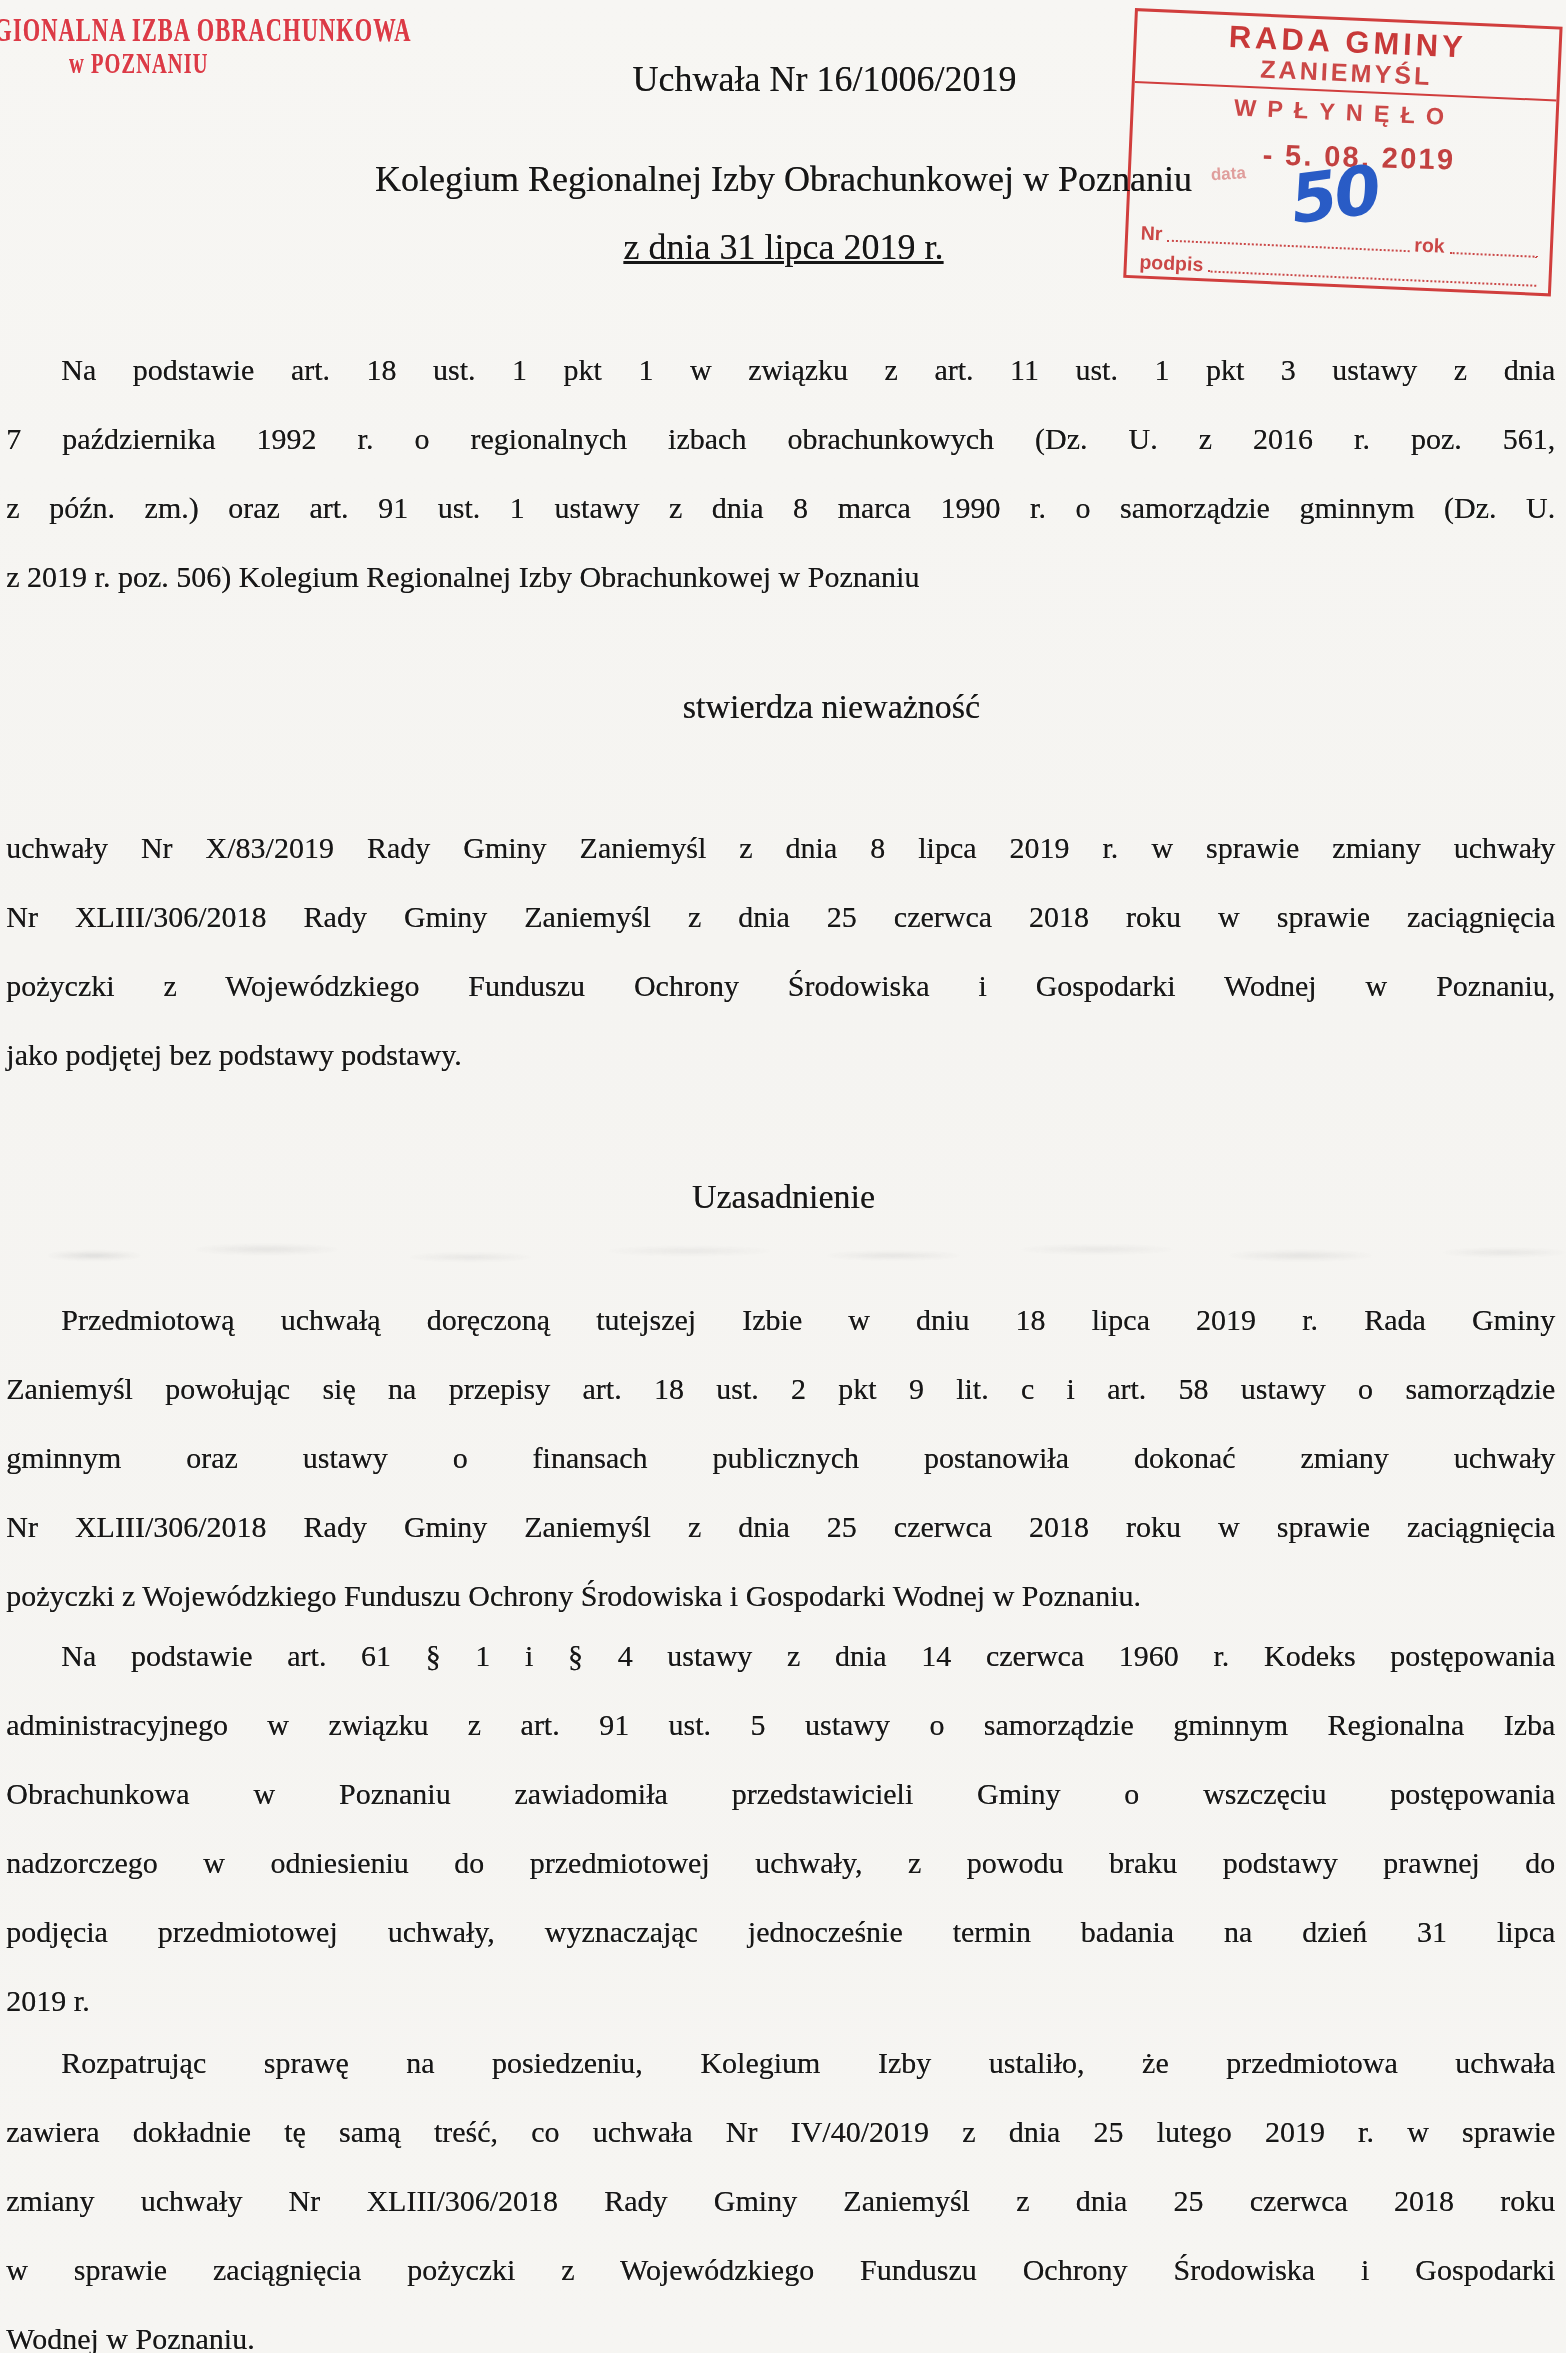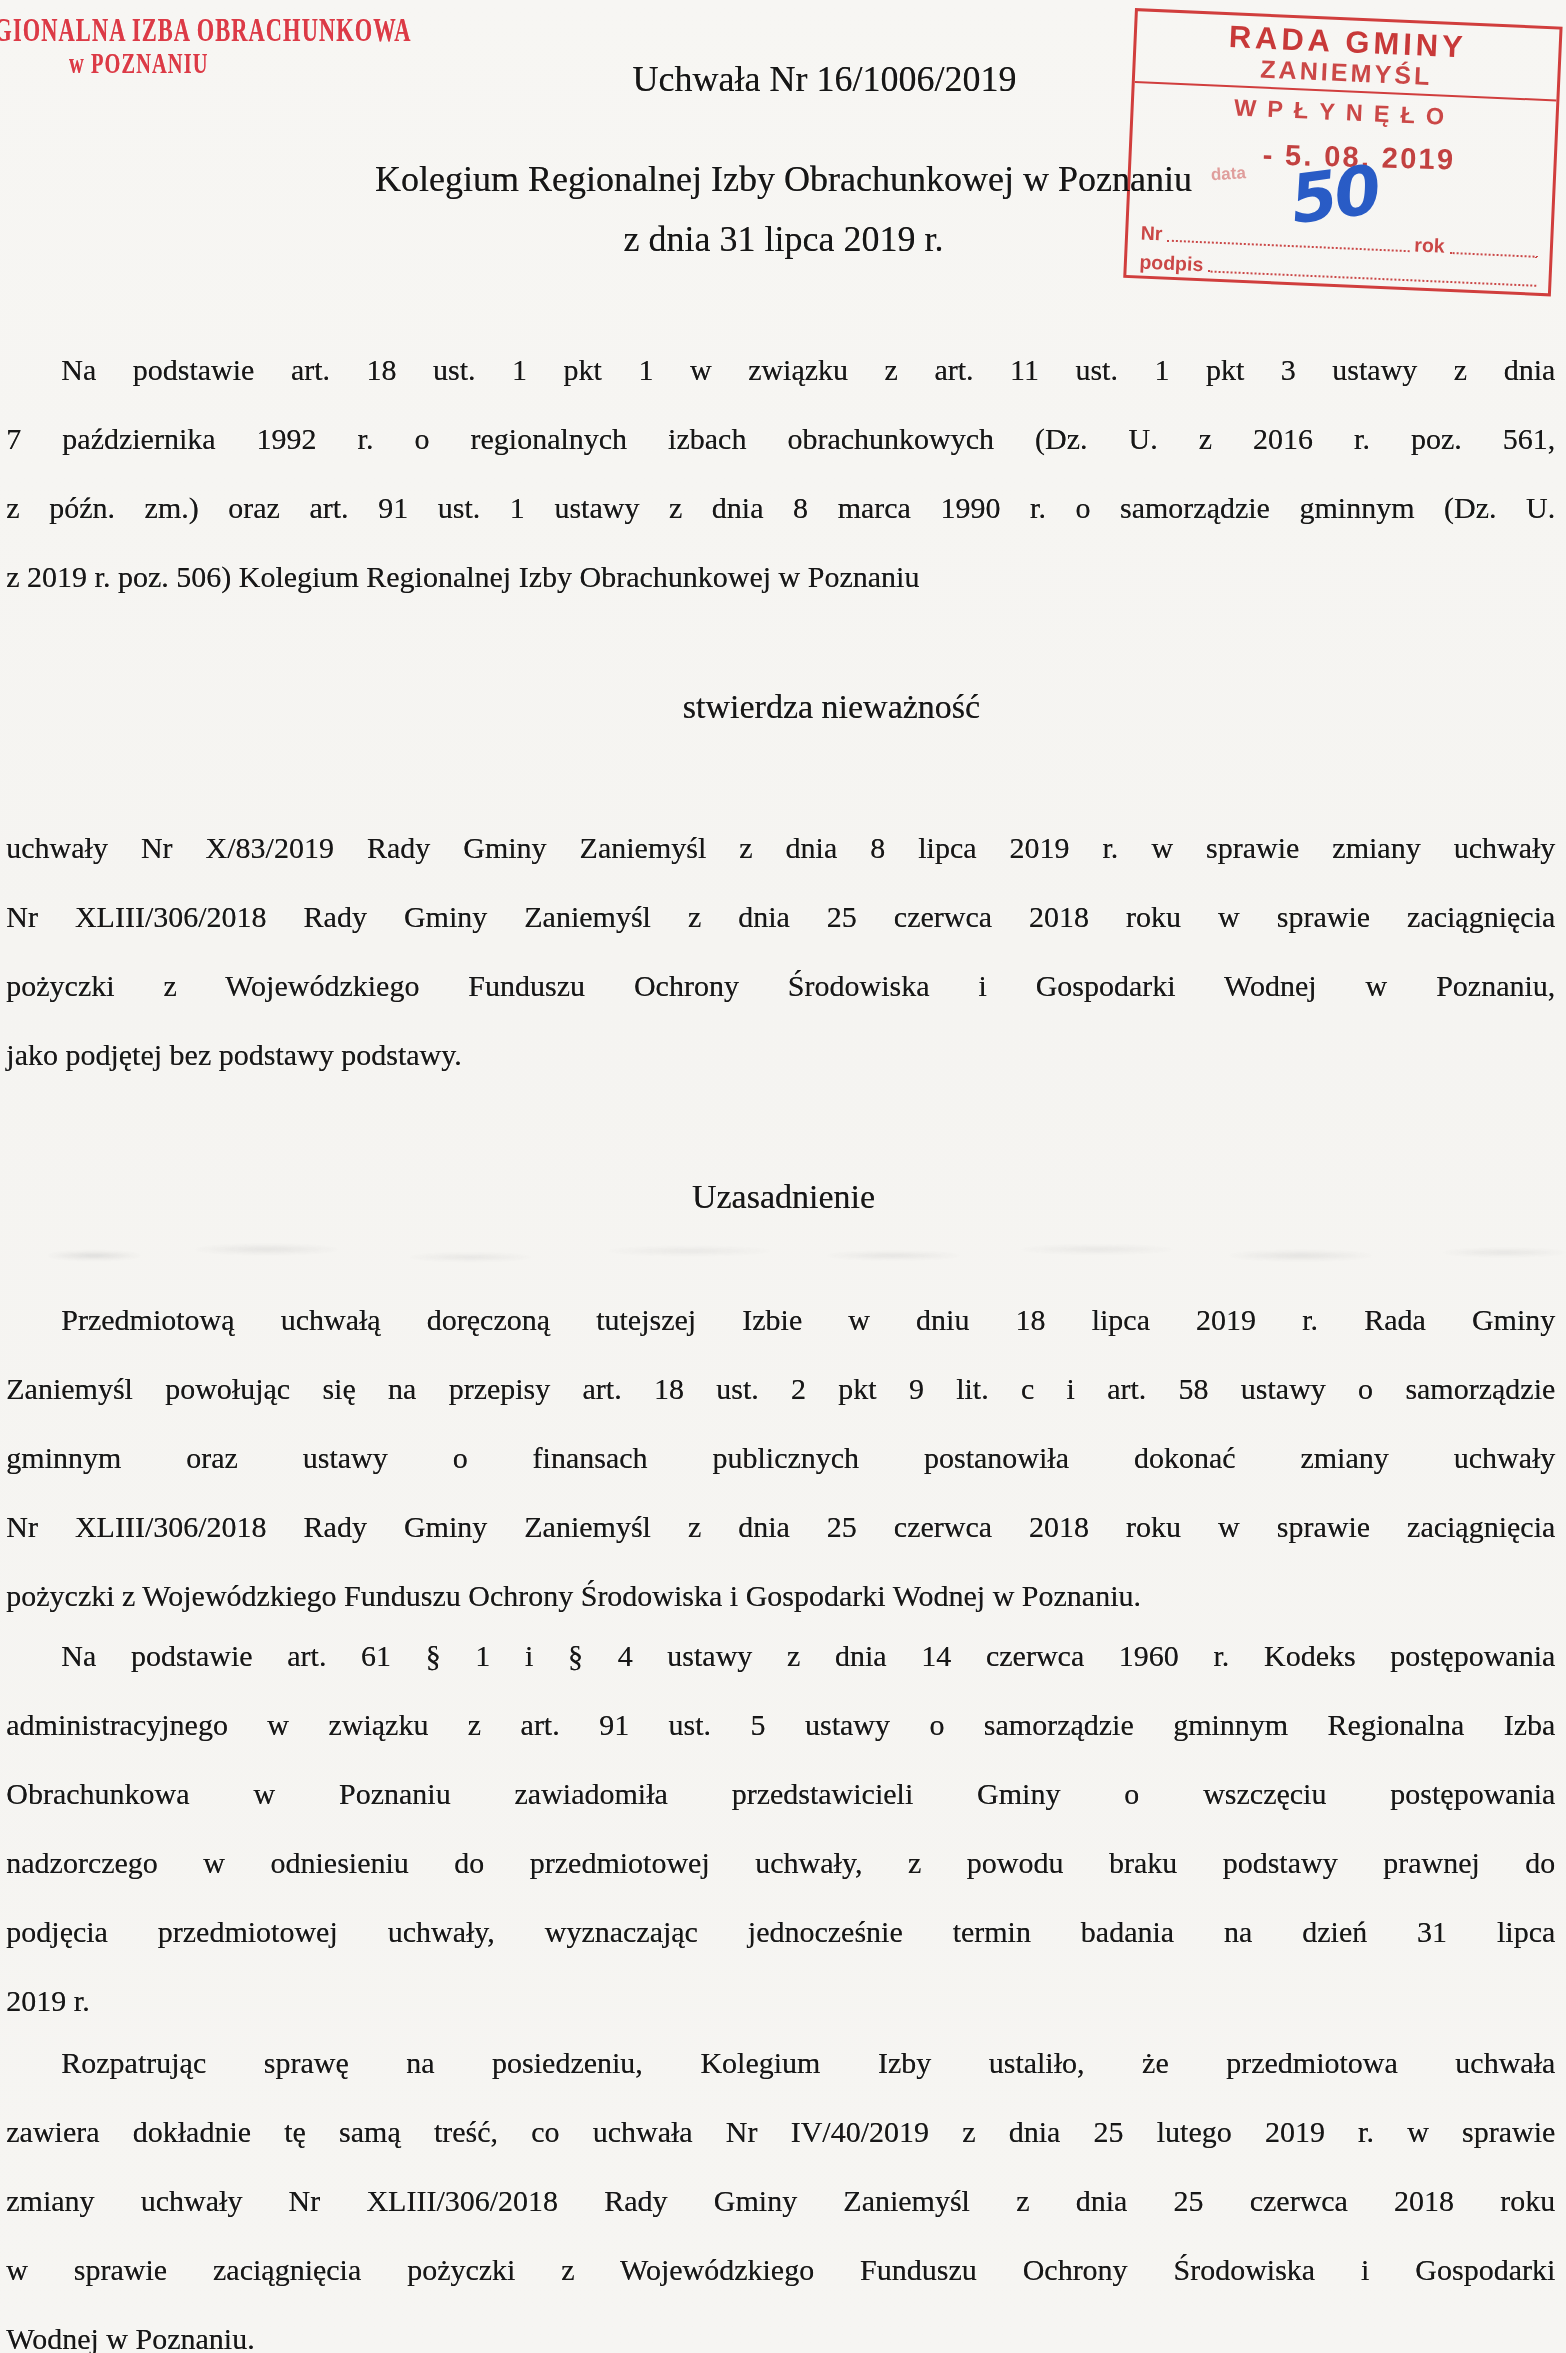--- a/index.html
+++ b/index.html
@@ -69,21 +69,21 @@
 
   
   .title{
     position:absolute;left:0;width:100%;text-align:center;
     font-size:36px;line-height:1.1;color:#161616;
     text-shadow:0 0 0.5px rgba(0,0,0,.65);
     z-index:1;
   }
   .t1{top:60px;padding-left:41px;}
   .t2{top:160px;}
-  .t3{top:220px;}
+  .t3{top:228px;text-decoration:underline;}
 
   .heading{
     position:absolute;left:0;width:100%;text-align:center;
     font-size:34px;line-height:69px;color:#171717;
     text-shadow:0 0 0.5px rgba(0,0,0,.65);
   }
   .h1{top:672px;padding-left:48px;}
   .h2{top:1162px;}
 
   .para{

